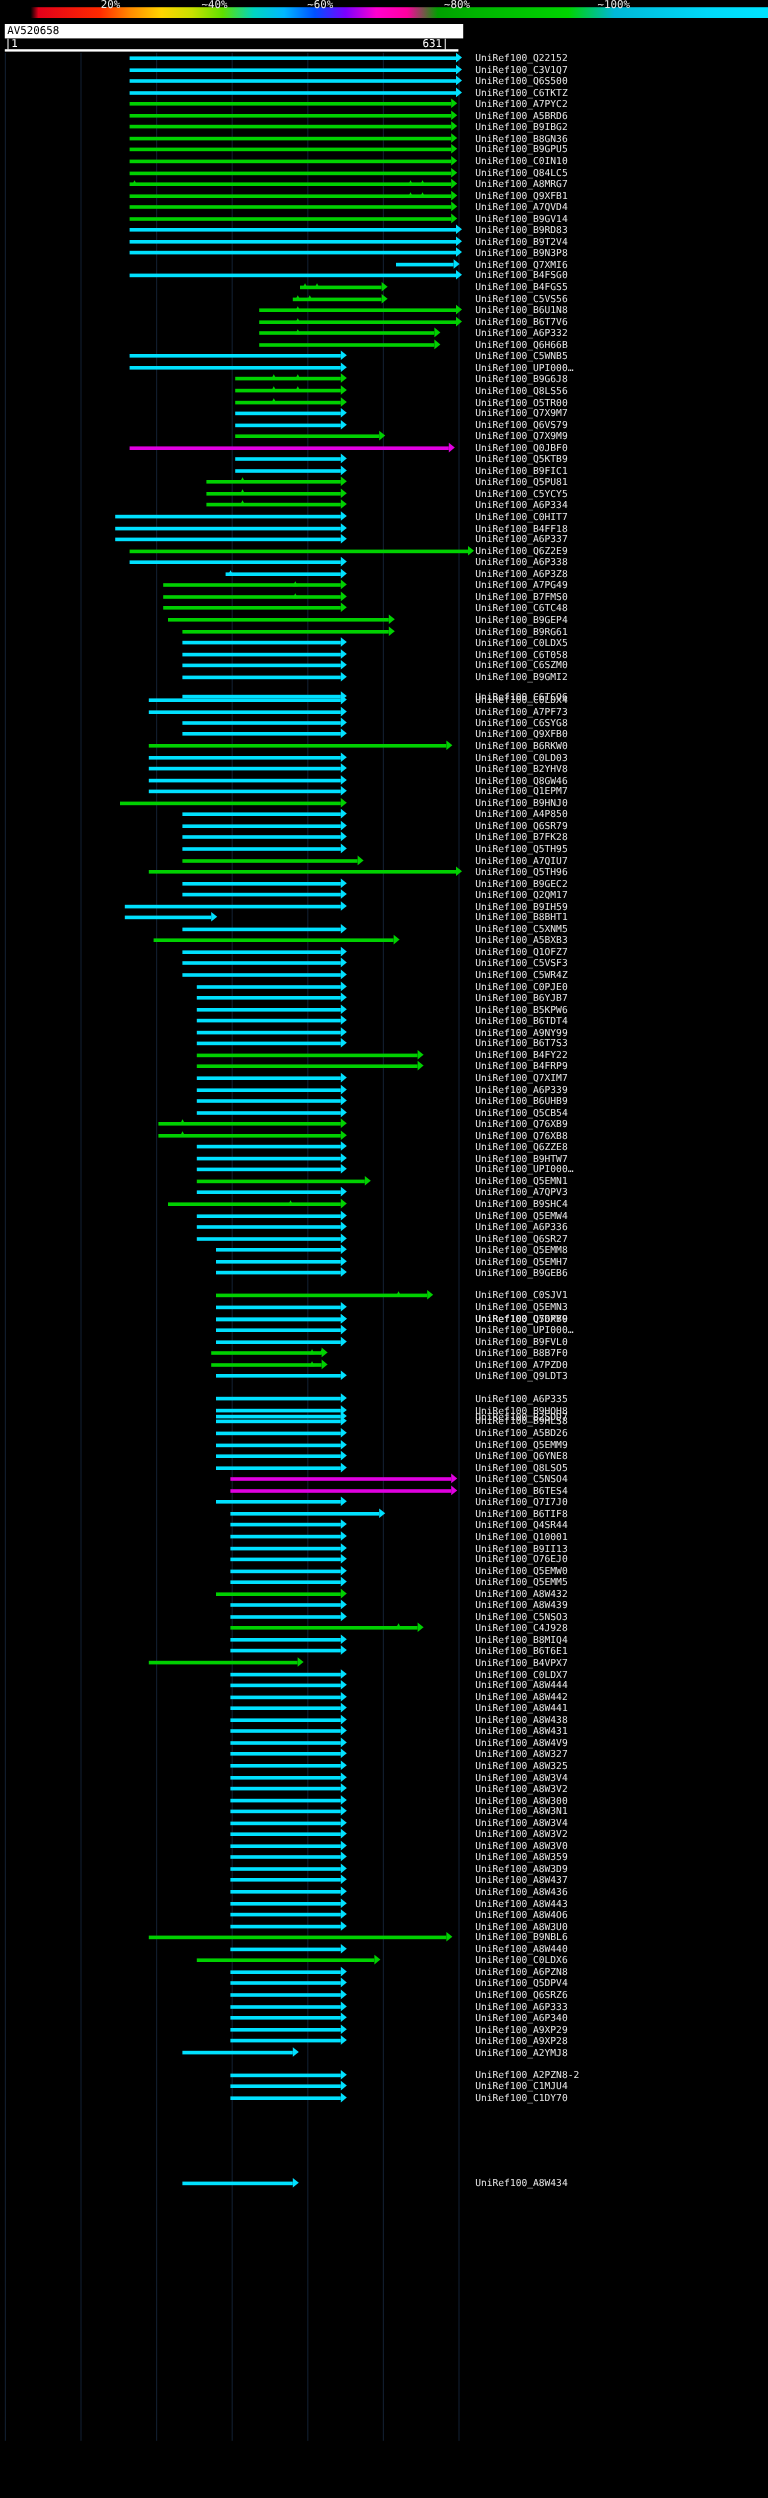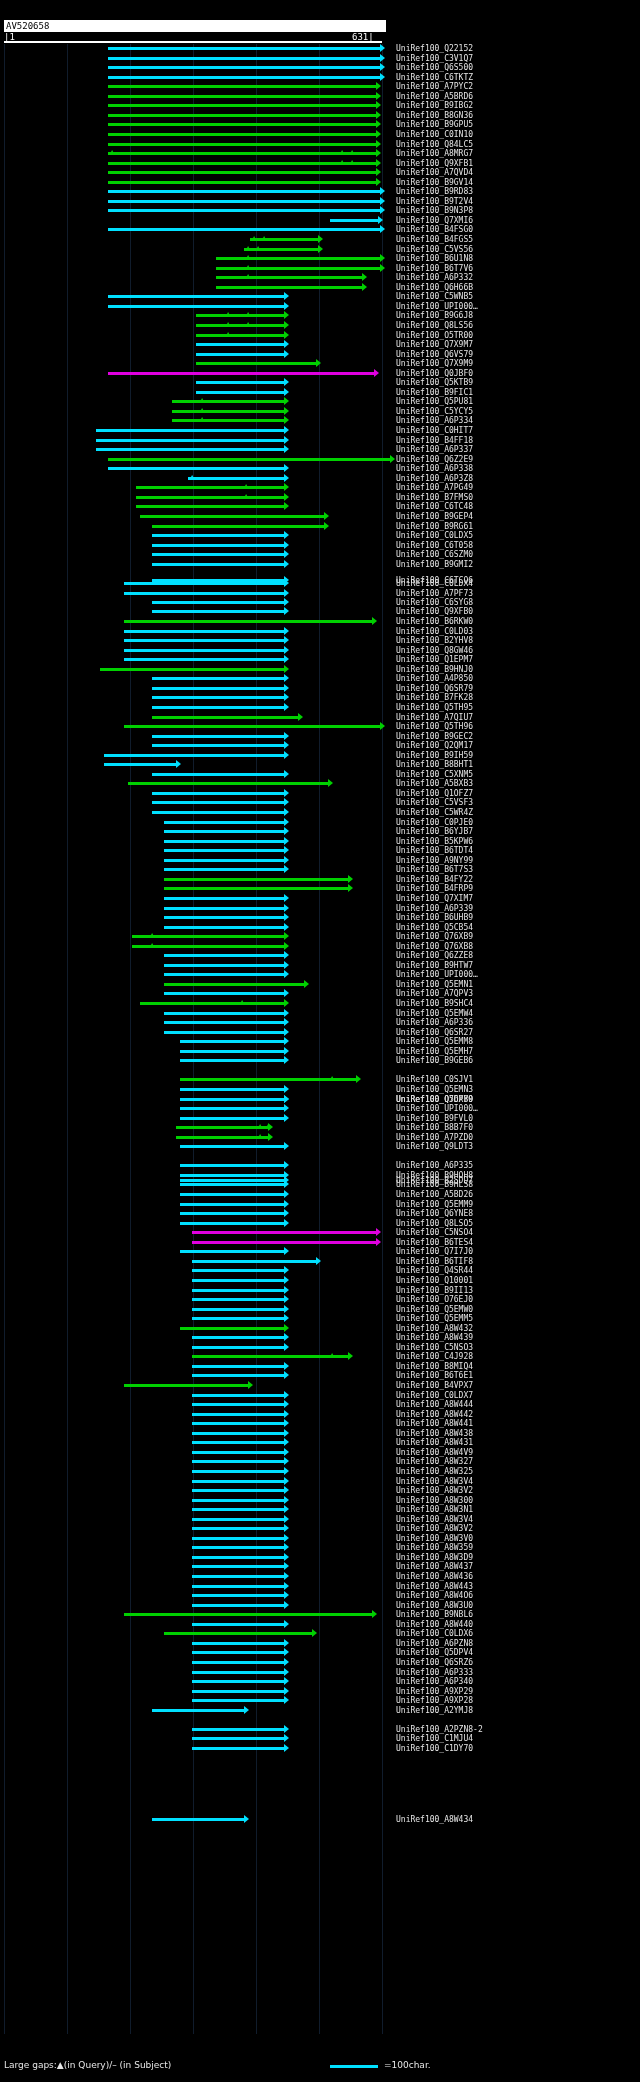--- a/index.html
+++ b/index.html
@@ -45,20 +45,28 @@
   #footer{position:absolute;left:0;top:2056px;width:640px;height:26px;color:#e6e6e6;font-size:9px;}
   #footer .f1{position:absolute;left:4px;top:4px;font-family:"DejaVu Sans",sans-serif;}
   #footer .f2{position:absolute;left:330px;top:4px;font-family:"DejaVu Sans",sans-serif;}
   #footer .sampleline{position:absolute;left:330px;top:9px;width:48px;height:3px;background:#00e0ff;}
 </style>
 </head>
 <body>
 
 <div id="wrap">
 
+  <div id="legend">
+    <div class="grad"></div>
+    <div class="lbl" style="left:84px">20%</div>
+    <div class="lbl" style="left:168px">~40%</div>
+    <div class="lbl" style="left:256px">~60%</div>
+    <div class="lbl" style="left:370px">~80%</div>
+    <div class="lbl" style="left:498px">~100%</div>
+  </div>
 
   <div id="qbar">AV520658</div>
   <div id="qruler">
     <div class="t" style="left:0px">|1</div>
     <div class="t" style="left:348px">631|</div>
     <div class="bar"></div>
   </div>
 
   <div id="plot">
     <div id="grid">
@@ -993,19 +1001,14 @@
           <div class="lab">UniRef100_C1MJU4</div>
         </div>
         <div class="row" style="top: 1699.9px;">
           <div class="seg" style="left: 192px; width: 92px; background: rgb(0, 224, 255);"></div>
           <div class="arrow" style="left: 284px; border-left: 5px solid rgb(0, 224, 255);"></div>
           <div class="lab">UniRef100_C1DY70</div>
         </div>
       </div>
   </div>
 
-  <div id="footer">
-    <div class="f1">Large gaps:▲(in Query)/– (in Subject)</div>
-    <div class="sampleline"></div>
-    <div class="f2" style="left:384px">=100char.</div>
-  </div>
 
 </div>
 
 </body></html>

